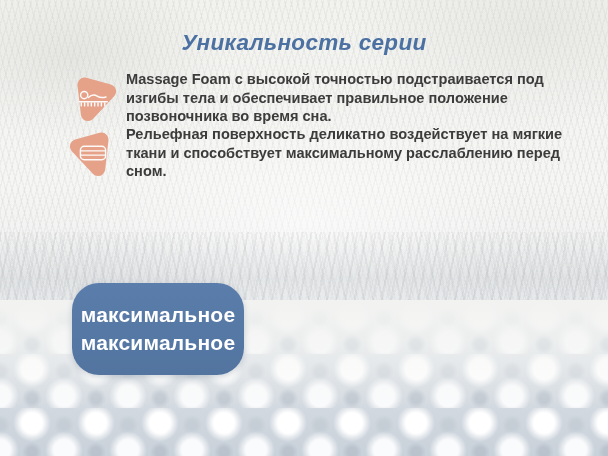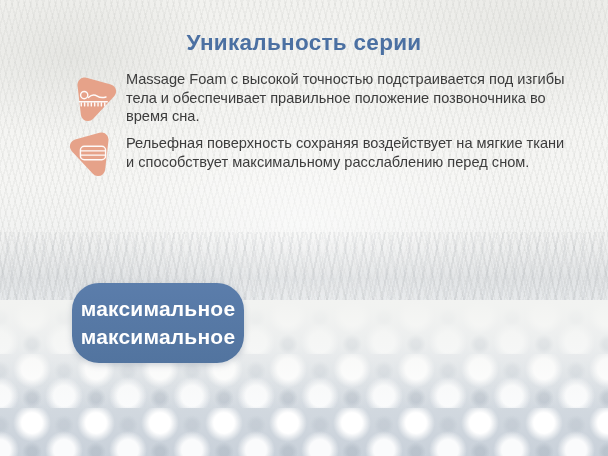--- a/index.html
+++ b/index.html
@@ -39,32 +39,32 @@
       linear-gradient(180deg,#eceef1 0%,#d6dce2 55%,#c9d1da 100%);
     background-size:64px 54px,64px 54px,64px 54px,64px 54px,64px 54px,64px 54px,100% 100%;
   }
   .foam-fade{
     position:absolute;left:0;right:0;top:300px;height:110px;pointer-events:none;
     background:linear-gradient(180deg,#f2f3f1 0%, rgba(242,243,241,.65) 35%, rgba(242,243,241,0) 100%);
   }
   
   .title{
     position:absolute;left:0;right:0;top:30px;margin:0;text-align:center;
-    font-size:22.5px;font-weight:700;letter-spacing:.3px;color:#4B70A2;z-index:5;
+    font-size:22.5px;font-weight:700;letter-spacing:.3px;color:#4B70A2;z-index:5;font-style:italic;
   }
   .features{position:absolute;left:66px;top:72px;width:500px;z-index:5;}
   .feature{display:flex;align-items:center;margin-bottom:3px;height:52px;}
   .ficon{flex:0 0 54px;width:54px;height:52px;margin-right:6px;}
   .ficon svg{display:block;width:54px;height:52px;}
   .ftext{
     margin:0;max-width:452px;font-size:14.6px;line-height:1.27;
-    color:#3C3C3C;font-weight:400;
+    color:#3C3C3C;font-weight:700;
   }
   .badge{
-    position:absolute;left:72px;top:283px;width:172px;height:80px;z-index:6;
+    position:absolute;left:72px;top:283px;width:172px;height:92px;z-index:6;
     background:linear-gradient(180deg,#5b7dab 0%,#52749f 100%);
     border-radius:27px;display:flex;flex-direction:column;align-items:center;justify-content:center;
     box-shadow:0 2px 6px rgba(70,90,120,.25);
   }
   .badge span{color:#ffffff;font-size:21px;font-weight:700;line-height:28px;letter-spacing:.2px;}
   .tri{fill:#E6A289;stroke:#E6A289;stroke-width:17;stroke-linejoin:round;}
   .art{fill:none;stroke:#ffffff;stroke-width:1.7;stroke-linecap:round;stroke-linejoin:round;opacity:.95;}
 </style>
 </head>
 <body>
@@ -95,21 +95,21 @@
 
     <div class="feature">
       <span class="ficon">
         <svg viewBox="0 0 64 62">
           <path class="tri" d="M42 15 L13 23 L38 50 Z"></path>
           <rect class="art" x="17" y="23" width="30" height="16" rx="4.5"></rect>
           <path class="art" d="M17.5 28.5 h29"></path>
           <path class="art" d="M17.5 33.5 h29"></path>
         </svg>
       </span>
-      <p class="ftext">Рельефная поверхность сохраняя воздействует  на мягкие ткани и способствует максимальному расслаблению перед сном.</p>
+      <p class="ftext">Рельефная поверхность деликатно воздействует  на мягкие ткани и способствует максимальному расслаблению перед сном.</p>
     </div>
 
 
   </div>
 
   <div class="badge">
     <span>максимальное</span>
     <span>максимальное</span>
   </div>
 

